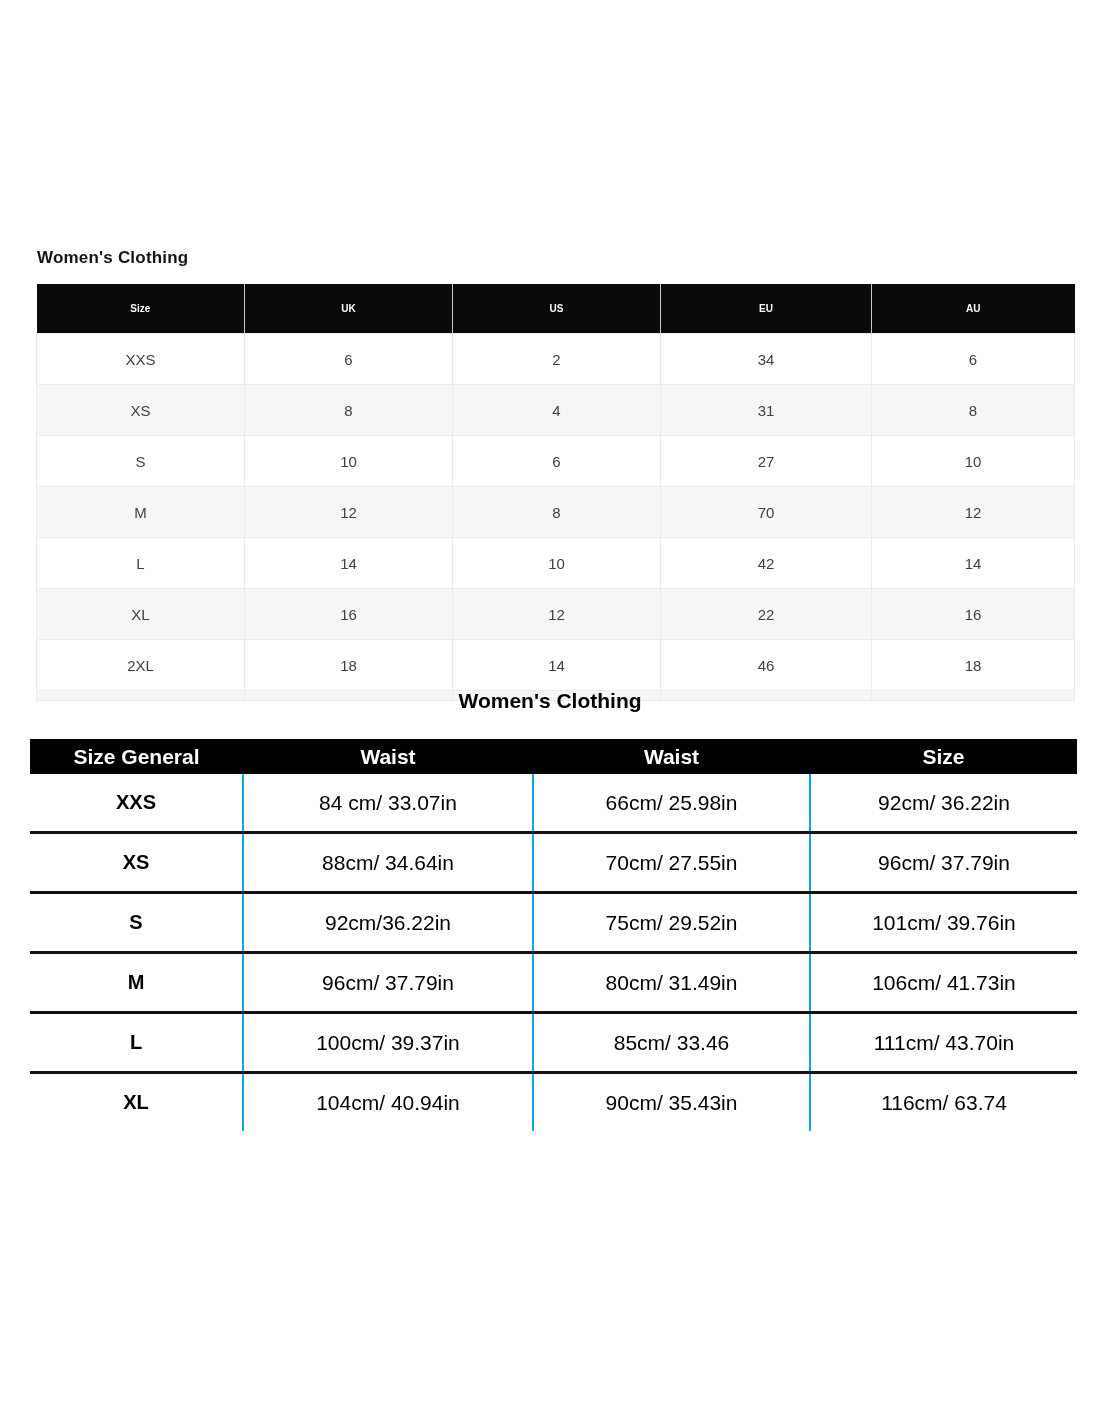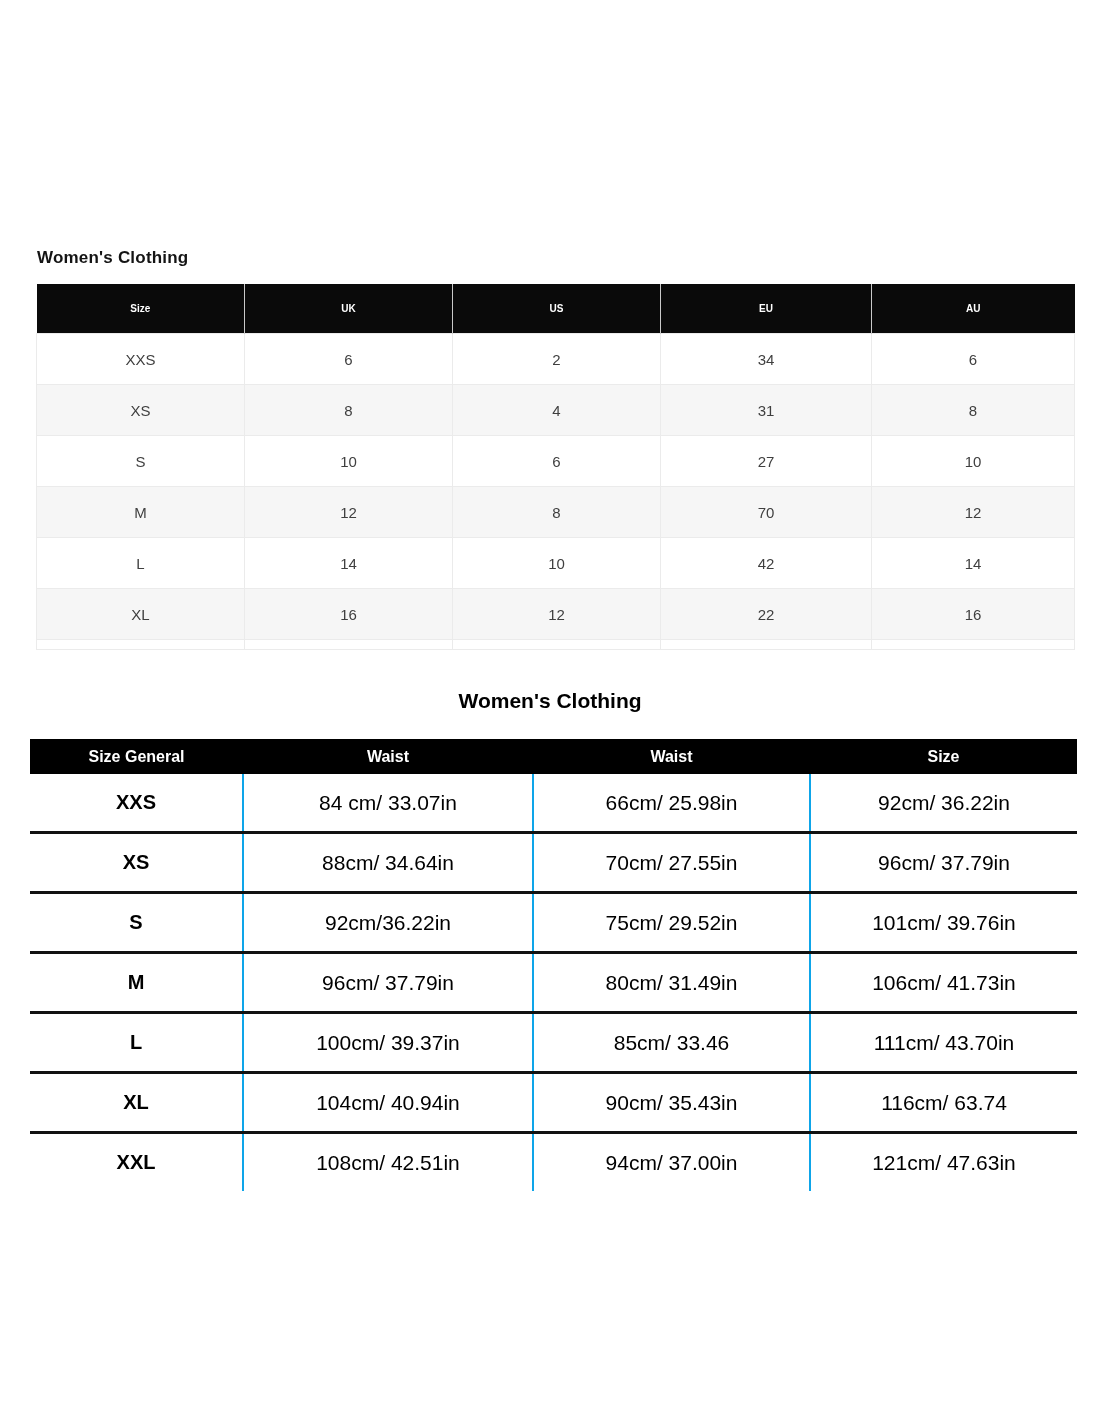--- a/index.html
+++ b/index.html
@@ -49,21 +49,21 @@
 
   
   #table2 {
     position: absolute; left: 30px; top: 739px;
     border-collapse: collapse; table-layout: fixed;
     width: 1047px;
     font-size: 21px; color: #000000;
   }
   #table2 th {
     background: #000000; color: #ffffff;
-    font-weight: 700; font-size: 16px;
+    font-weight: 700; font-size: 21px;
     height: 33px; text-align: center;
   }
   #table2 td {
     height: 55px; text-align: center;
     border-left: 2px solid #0ea5e9;
   }
   #table2 td:first-child {
     border-left: none;
     font-weight: 700; font-size: 20px;
   }
@@ -127,20 +127,27 @@
       <td>42</td>
       <td>14</td>
     </tr>
     <tr>
       <td>XL</td>
       <td>16</td>
       <td>12</td>
       <td>22</td>
       <td>16</td>
     </tr>
+    <tr>
+      <td>2XL</td>
+      <td>18</td>
+      <td>14</td>
+      <td>46</td>
+      <td>18</td>
+    </tr>
     <tr class="sliver">
       <td></td>
       <td></td>
       <td></td>
       <td></td>
       <td></td>
     </tr>
   </tbody>
 </table>
 
@@ -191,20 +198,14 @@
       <td>100cm/ 39.37in</td>
       <td>85cm/ 33.46</td>
       <td>111cm/ 43.70in</td>
     </tr>
     <tr>
       <td>XL</td>
       <td>104cm/ 40.94in</td>
       <td>90cm/ 35.43in</td>
       <td>116cm/ 63.74</td>
     </tr>
-    <tr>
-      <td>XXL</td>
-      <td>108cm/ 42.51in</td>
-      <td>94cm/ 37.00in</td>
-      <td>121cm/ 47.63in</td>
-    </tr>
   </tbody>
 </table>
 
 </body></html>

